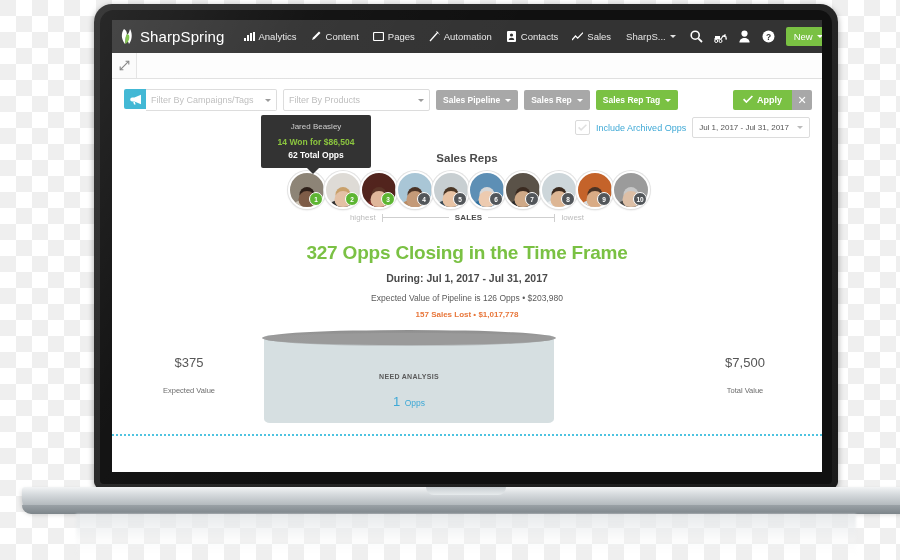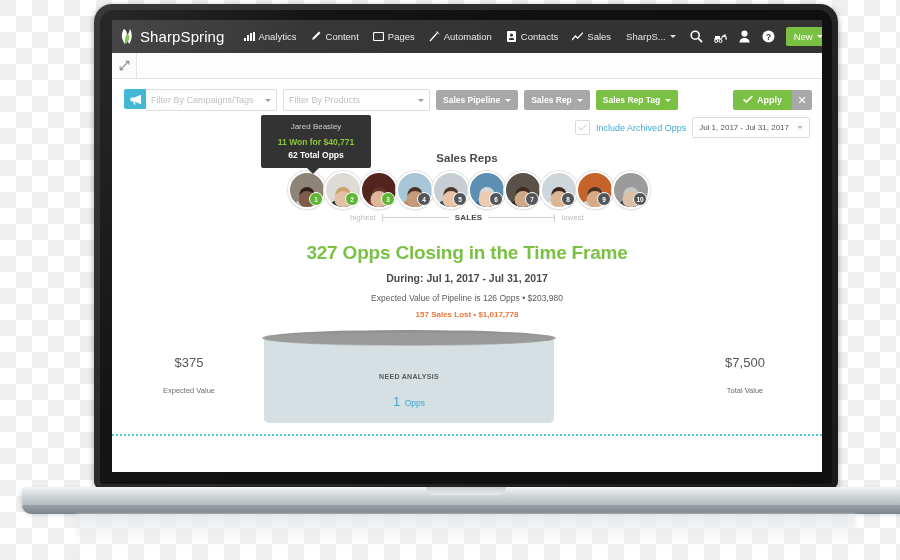--- a/index.html
+++ b/index.html
@@ -373,21 +373,21 @@
         </div>
         <div class="arch">Include Archived Opps</div>
         <div class="daterange">
           <span>Jul 1, 2017 - Jul 31, 2017</span>
           <span class="caret" style="color:#bbb"></span>
         </div>
       </div>
 
       <div class="tooltip">
         <div class="tt-name">Jared Beasley</div>
-        <div class="tt-won">11 Won for $40,771</div>
+        <div class="tt-won">14 Won for $86,504</div>
         <div class="tt-total">62 Total Opps</div>
         <div class="tt-arrow"></div>
       </div>
     </div>
 
     <div class="reps-title">Sales Reps</div>
     <div class="reps-row" id="reps-row">
         <div class="rep">
           <div class="rep-photo" style="background: rgb(140, 131, 117);">
             <div class="ph-body" style="background: rgb(207, 198, 184);"></div>

